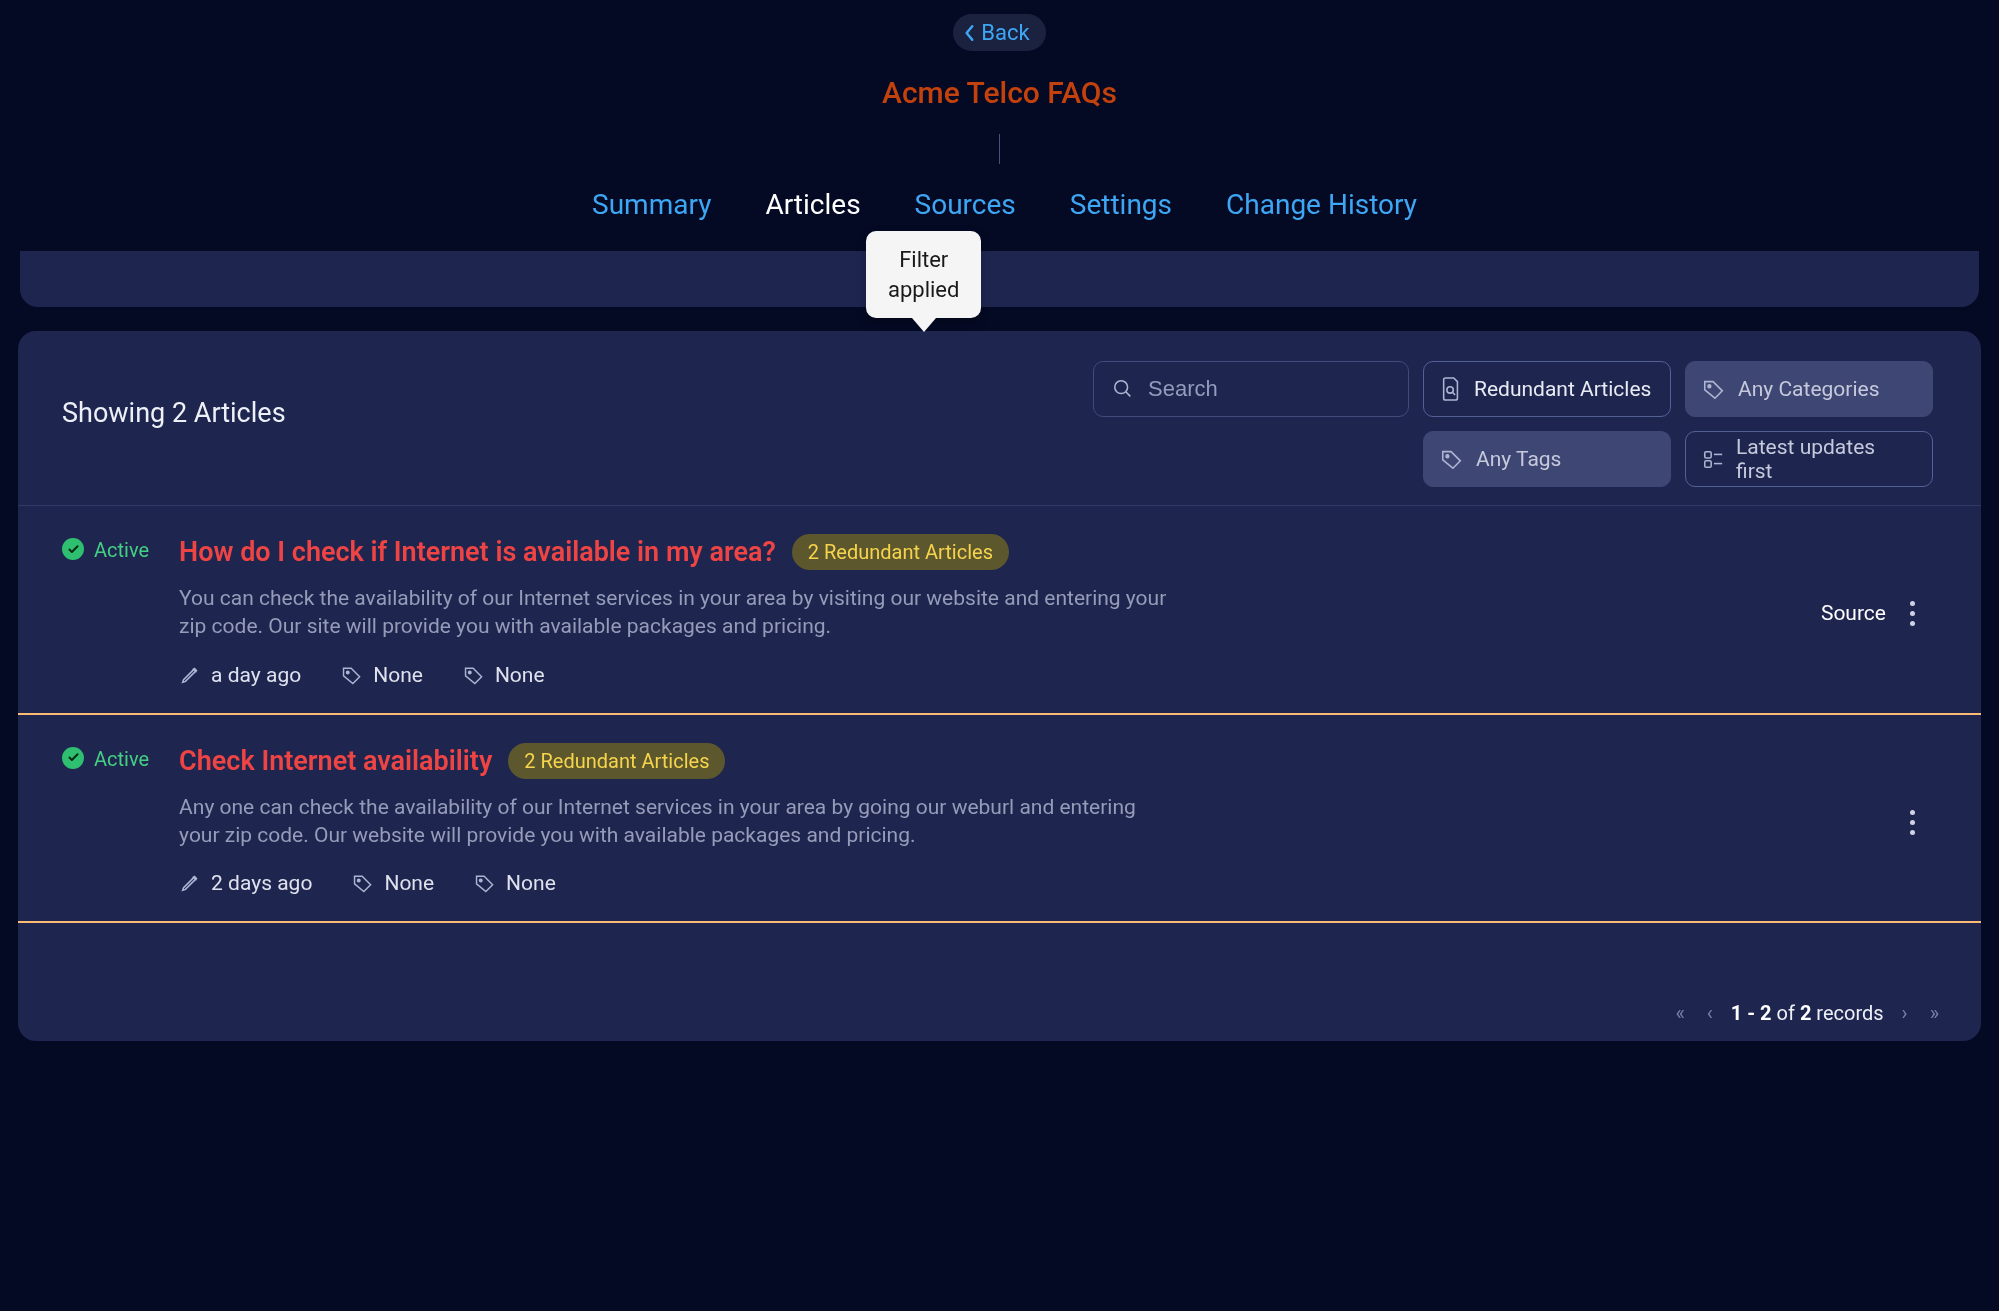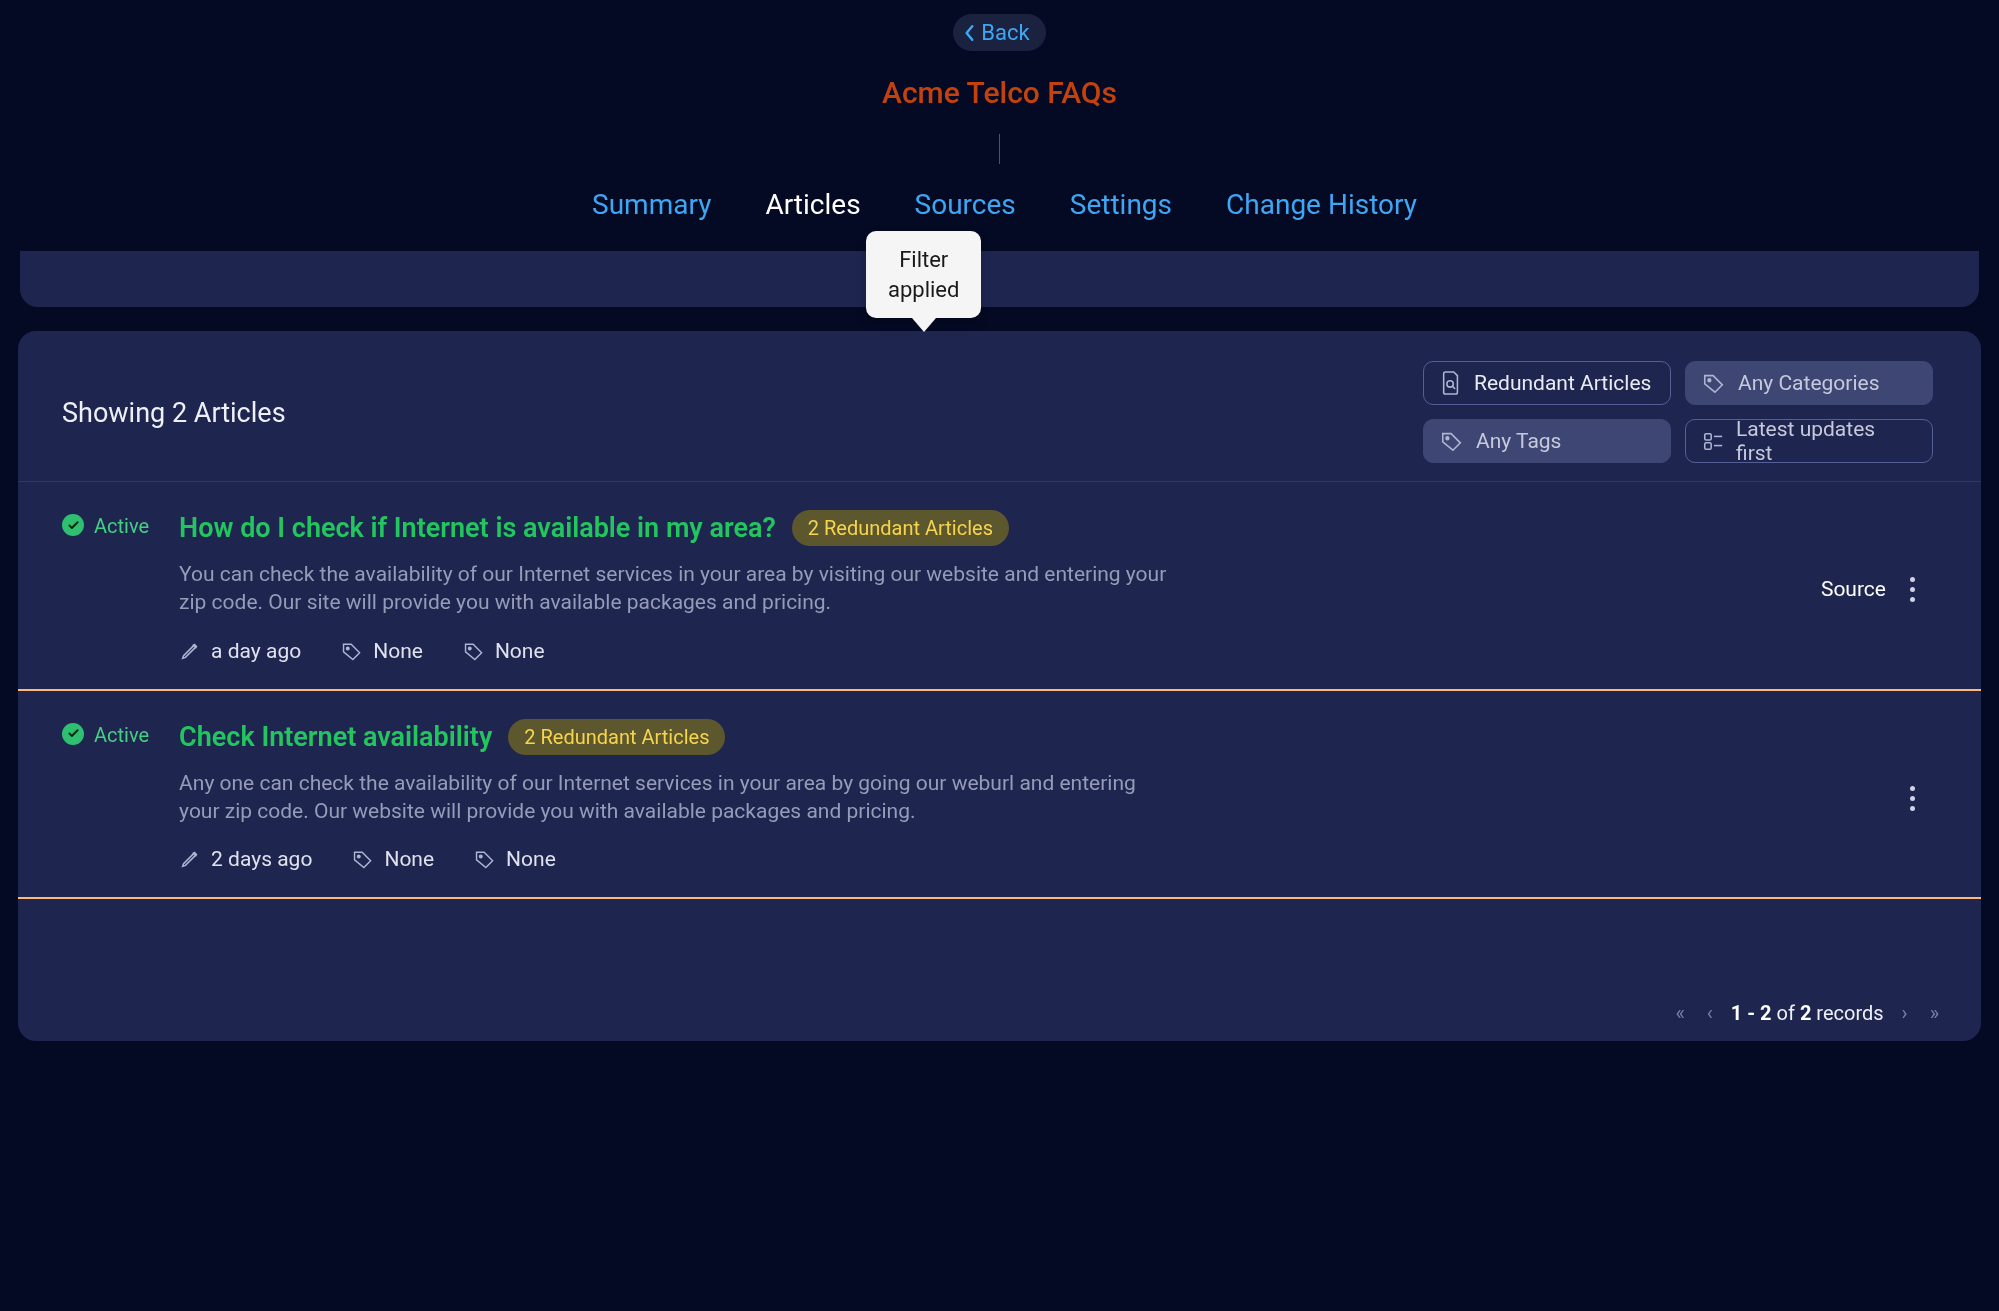--- a/index.html
+++ b/index.html
@@ -126,21 +126,21 @@
     font-size: 22px;
     width: 100%;
   }
   .search-box input::placeholder { color: #949bbd; }
   .filter-btn {
     display: flex;
     align-items: center;
     gap: 12px;
     border: 1.5px solid #556096;
     border-radius: 10px;
-    height: 44px;
+    height: 56px;
     padding: 0 16px;
     font-size: 21px;
     color: #c6c9dc;
     cursor: pointer;
     background: transparent;
   }
   .filter-btn.solid { background: #3e4774; border-color: #3e4774; }
   .filter-btn.active-label span.txt { color: #e9ebf3; }
   .icon { display: inline-flex; }
   .icon svg { stroke: #aeb4d2; fill: none; stroke-width: 1.7; }
@@ -157,21 +157,21 @@
   }
   .status-col { display: flex; align-items: flex-start; gap: 10px; padding-top: 4px; }
   .status-dot {
     width: 22px; height: 22px; border-radius: 50%; background: #2fbf71;
     display: inline-flex; align-items: center; justify-content: center;
   }
   .status-dot svg { width: 13px; height: 13px; }
   .status-text { color: #45cf82; font-size: 20px; }
   .article-body { flex: 1; }
   .title-row { display: flex; align-items: center; gap: 16px; flex-wrap: wrap; }
-  .article-title { font-size: 27px; font-weight: 600; color: #22c55e; }
+  .article-title { font-size: 27px; font-weight: 600; color: #ef4444; }
   .badge {
     background: #5d572d;
     color: #f6d44c;
     font-size: 20px;
     padding: 6px 16px;
     border-radius: 20px;
   }
   .article-desc {
     color: #969bb8;
     font-size: 21px;
@@ -232,20 +232,29 @@
 
 <div class="main-card tooltip-wrap">
   <div class="tooltip">
     <div>Filter</div>
     <div>applied</div>
   </div>
 
   <div class="toolbar">
     <div class="showing">Showing 2 Articles</div>
     <div class="filters">
+      <div class="search-box">
+        <span class="icon">
+          <svg width="22" height="22" viewBox="0 0 24 24">
+              <circle cx="10" cy="10" r="7"></circle>
+              <line x1="20" y1="20" x2="15" y2="15"></line>
+            </svg>
+        </span>
+        <input type="text" placeholder="Search" style="">
+      </div>
       <div class="filter-btn f-redundant active-label">
         <span class="icon">
           <svg width="22" height="26" viewBox="0 0 24 28">
               <path d="M6 2h9l4 4v18a2 2 0 0 1-2 2H6a2 2 0 0 1-2-2V4a2 2 0 0 1 2-2z"></path>
               <circle cx="11" cy="15" r="3.5"></circle>
               <line x1="14" y1="18" x2="16.5" y2="20.5"></line>
             </svg>
         </span>
         <span class="txt">Redundant Articles</span>
       </div>

